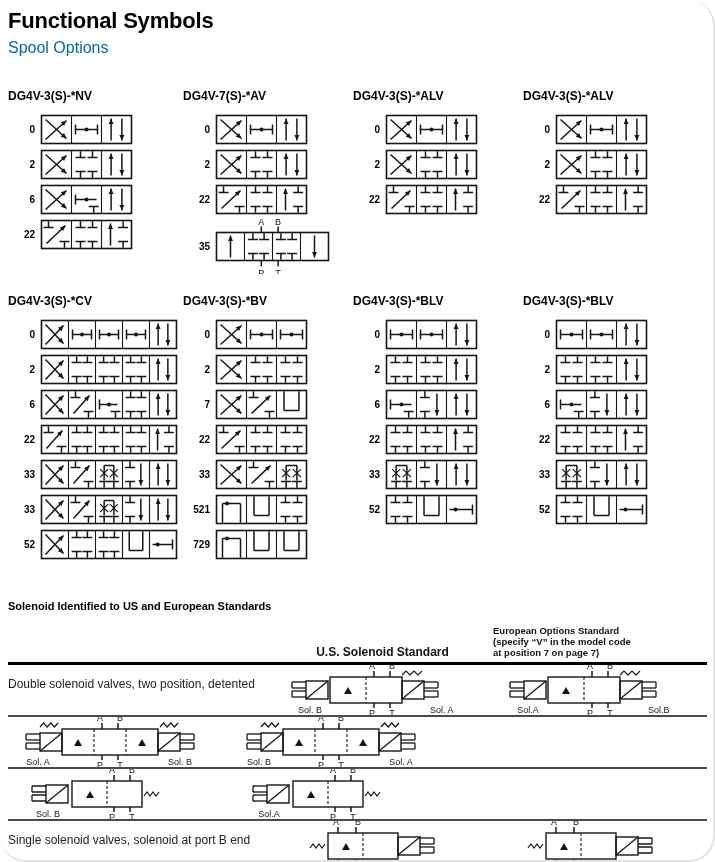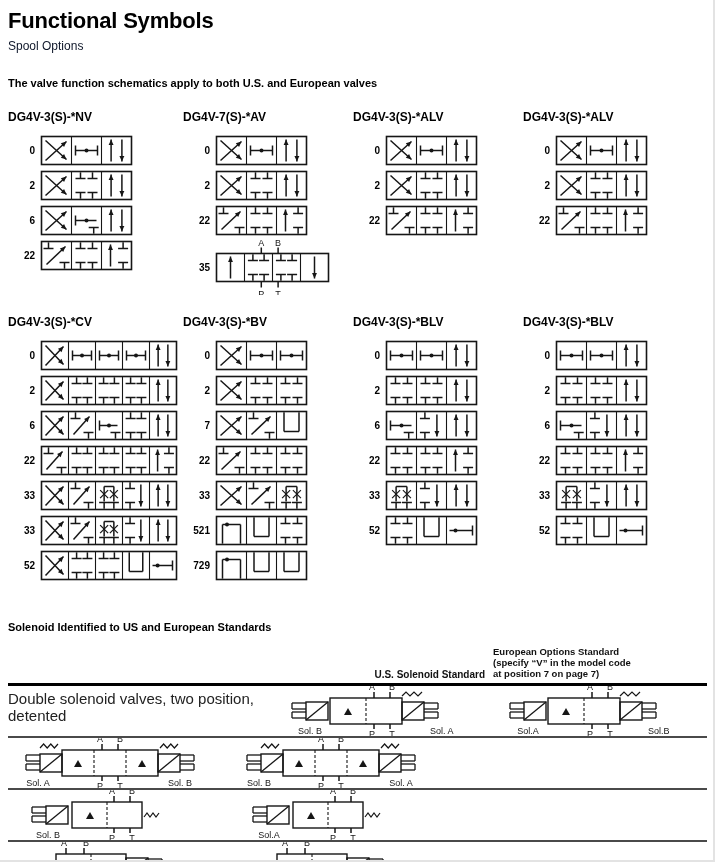--- a/index.html
+++ b/index.html
@@ -1,51 +1,50 @@
 <!DOCTYPE html>
 <html><head>
 <meta charset="utf-8">
 <style>
   html,body{margin:0;padding:0;background:#fff;}
   .page{
     width:715px;height:862px;box-sizing:border-box;
     background:#fff;position:relative;overflow:hidden;
     font-family:"Liberation Sans",sans-serif;color:#111;
     padding:6px 6px 0 8px;
-    border-right:2px solid #e3e3e3;border-bottom:2px solid #e3e3e3;
+    border-right:2px solid #e3e3e3;border-bottom:2px solid #e3e3e3;border-radius:26px;
   }
   h1.title{font-size:22px;font-weight:600;margin:2px 0 5px 0;letter-spacing:-0.2px;color:#000;}
-  .subtitle{font-size:12px;margin:0 0 24px 0;color:#0f172a;}
+  .subtitle{font-size:16px;margin:0 0 24px 0;color:#0369a1;}
   .statement{font-size:11px;font-weight:700;margin:0 0 13px 0;color:#000;}
   .sym-grid{display:flex;margin-bottom:8px;}
   .sym-col{flex:0 0 170px;}
   .sym-col:nth-child(1){flex-basis:175px;}
   .sym-col:nth-child(4){flex-basis:175px;}
   .sym-col-title{font-size:12px;font-weight:700;margin-bottom:11px;color:#000;margin-top:8px;}
   .sym-row{display:flex;align-items:center;margin-bottom:4px;}
   .sym-code{width:27px;text-align:right;font-size:10px;font-weight:700;margin-right:5px;flex-shrink:0;color:#000;}
   .sol-section{margin-top:36px;}
   h2.sol-heading{font-size:11px;font-weight:700;margin:0 0 14px 0;color:#000;}
   .sol-header{display:flex;align-items:flex-end;border-bottom:3px solid #000;padding-bottom:3px;}
   .sol-header-spacer{width:272px;flex-shrink:0;}
-  .sol-header-us{width:205px;font-size:10px;font-weight:700;text-align:right;flex-shrink:0;}
+  .sol-header-us{width:205px;font-size:12px;font-weight:700;text-align:center;flex-shrink:0;}
   .sol-header-eu{width:220px;font-size:9.5px;font-weight:700;margin-left:8px;line-height:1.15;}
   .sol-row{display:flex;border-bottom:2px solid #4a4a4a;min-height:49px;align-items:flex-start;}
-  .sol-label{width:272px;flex-shrink:0;font-size:15px;color:#222;padding-top:4px;}
+  .sol-label{width:272px;flex-shrink:0;font-size:12px;color:#222;padding-top:12px;}
   .sol-us{width:205px;flex-shrink:0;display:flex;justify-content:center;}
   .sol-eu{width:220px;margin-left:8px;display:flex;justify-content:center;}
   svg{display:block;}
 </style>
 </head>
 <body>
 
 <div class="page">
   <h1 class="title">Functional Symbols</h1>
   <div class="subtitle">Spool Options</div>
-  <div class="statement">The valve function schematics apply to both U.S. and European valves</div>
 
   <div id="symbol-sections">
       <div class="sym-grid">
         <div class="sym-col">
           <div class="sym-col-title">DG4V-3(S)-*NV</div>
           <div class="sym-row">
             <span class="sym-code">0</span>
             <svg width="93" height="31">
               <g transform="translate(1.5,1.5)">
                 <rect x="0" y="0" width="90" height="28" fill="none" stroke="#161616" stroke-width="1.6"></rect>
@@ -1730,20 +1729,21 @@
                 <line x1="24" y1="17" x2="24" y2="23" stroke="#161616" stroke-width="1.3"></line>
                 <line x1="24" y1="26" x2="38" y2="26" stroke="#161616" stroke-width="1.3"></line>
                 <line x1="24" y1="32" x2="38" y2="32" stroke="#161616" stroke-width="1.3"></line>
                 <line x1="24" y1="26" x2="24" y2="32" stroke="#161616" stroke-width="1.3"></line>
                 <text x="40" y="48" font-size="9" fill="#161616" text-anchor="middle" font-family="&quot;Liberation Sans&quot;,sans-serif" font-weight="400">Sol.A</text>
               </g>
             </svg>
           </div>
         </div>
         <div class="sol-row">
+          <div class="sol-label">Single solenoid valves, solenoid at port B end</div>
           <div class="sol-us">
             <svg width="205" height="50">
               <g>
                 <polyline points="30,27 33,23 36,27 39,23 42,27 45,23" fill="none" stroke="#161616" stroke-width="1.2"></polyline>
                 <rect x="48" y="12" width="70" height="26" fill="none" stroke="#161616" stroke-width="1.4"></rect>
                 <line x1="83" y1="12" x2="83" y2="38" stroke="#161616" stroke-width="1.1" stroke-dasharray="3,2"></line>
                 <polygon points="66,22 62,29 70,29" fill="#161616"></polygon>
                 <line x1="58" y1="6" x2="58" y2="12" stroke="#161616" stroke-width="1.5"></line>
                 <line x1="76" y1="6" x2="76" y2="12" stroke="#161616" stroke-width="1.5"></line>
                 <text x="56" y="4" font-size="9" fill="#161616" text-anchor="middle" font-family="&quot;Liberation Sans&quot;,sans-serif" font-weight="400">A</text>

